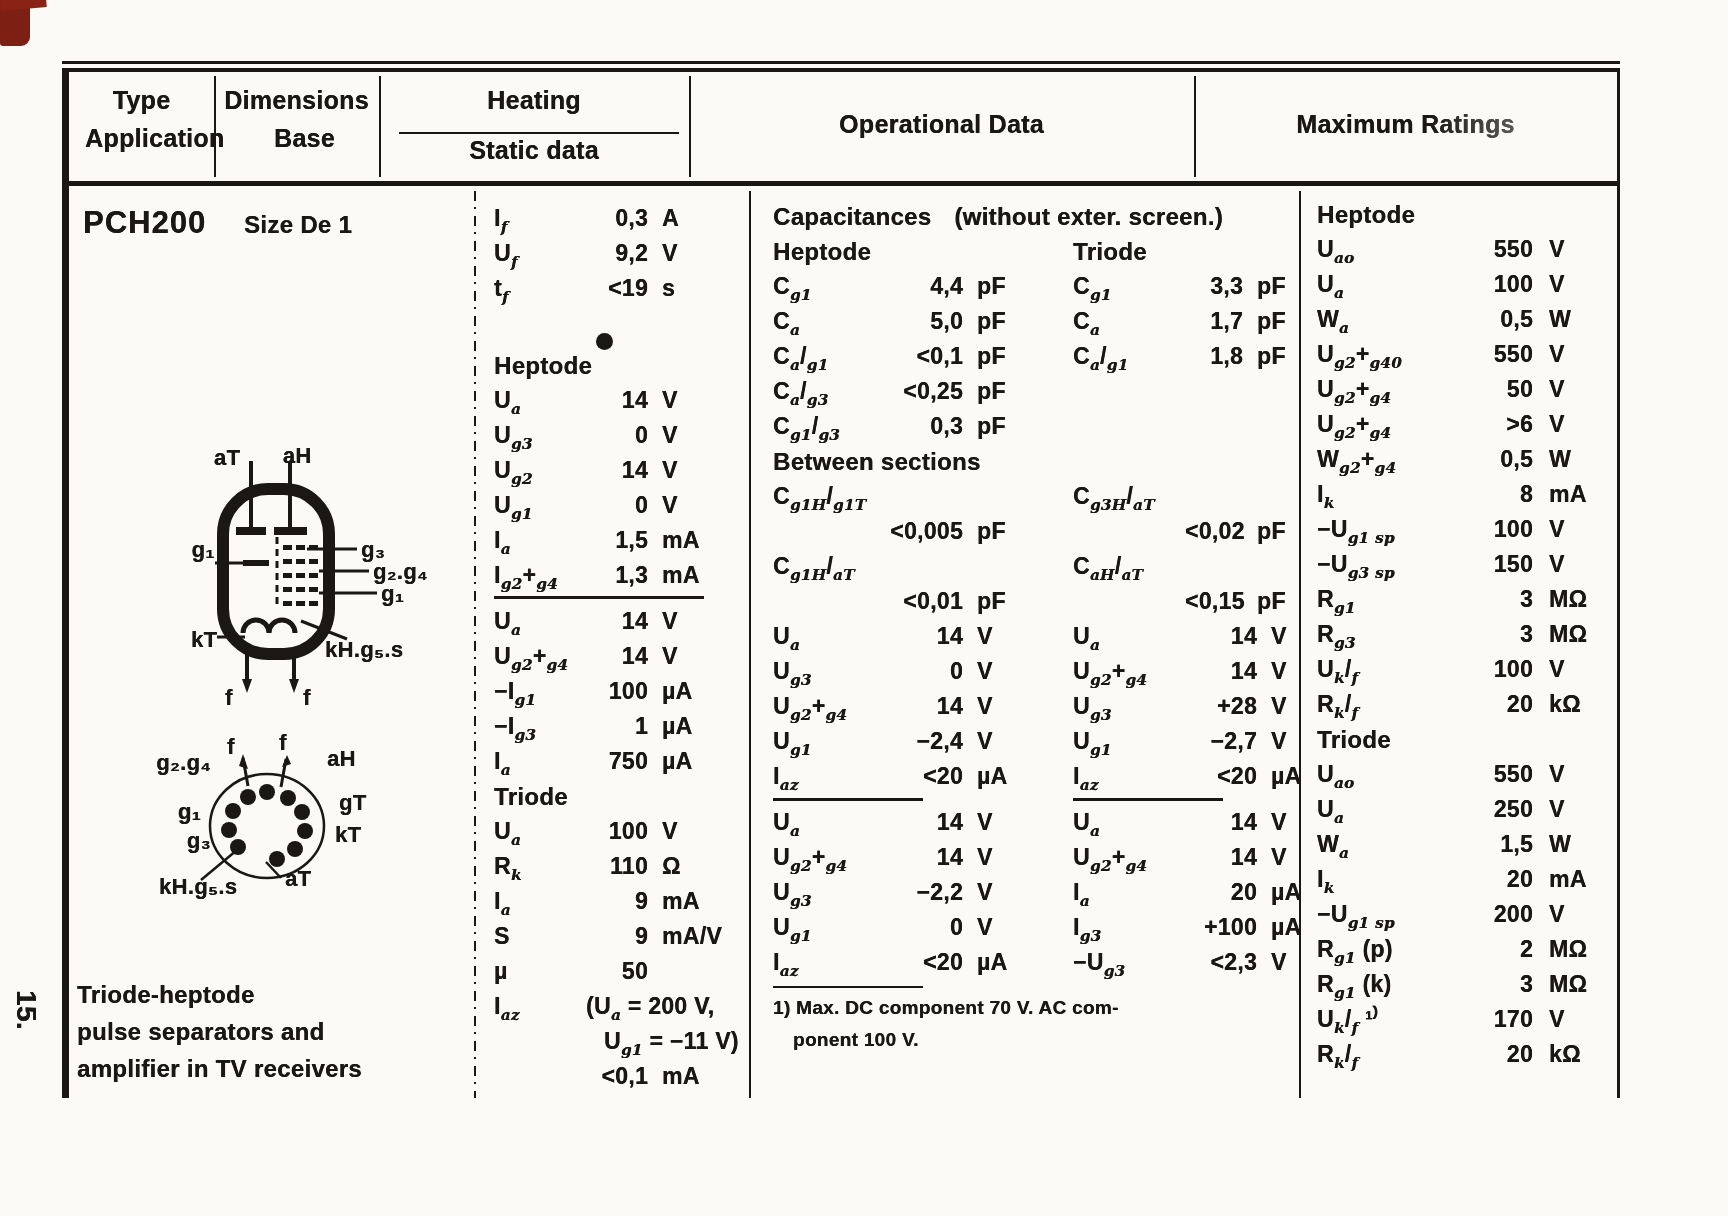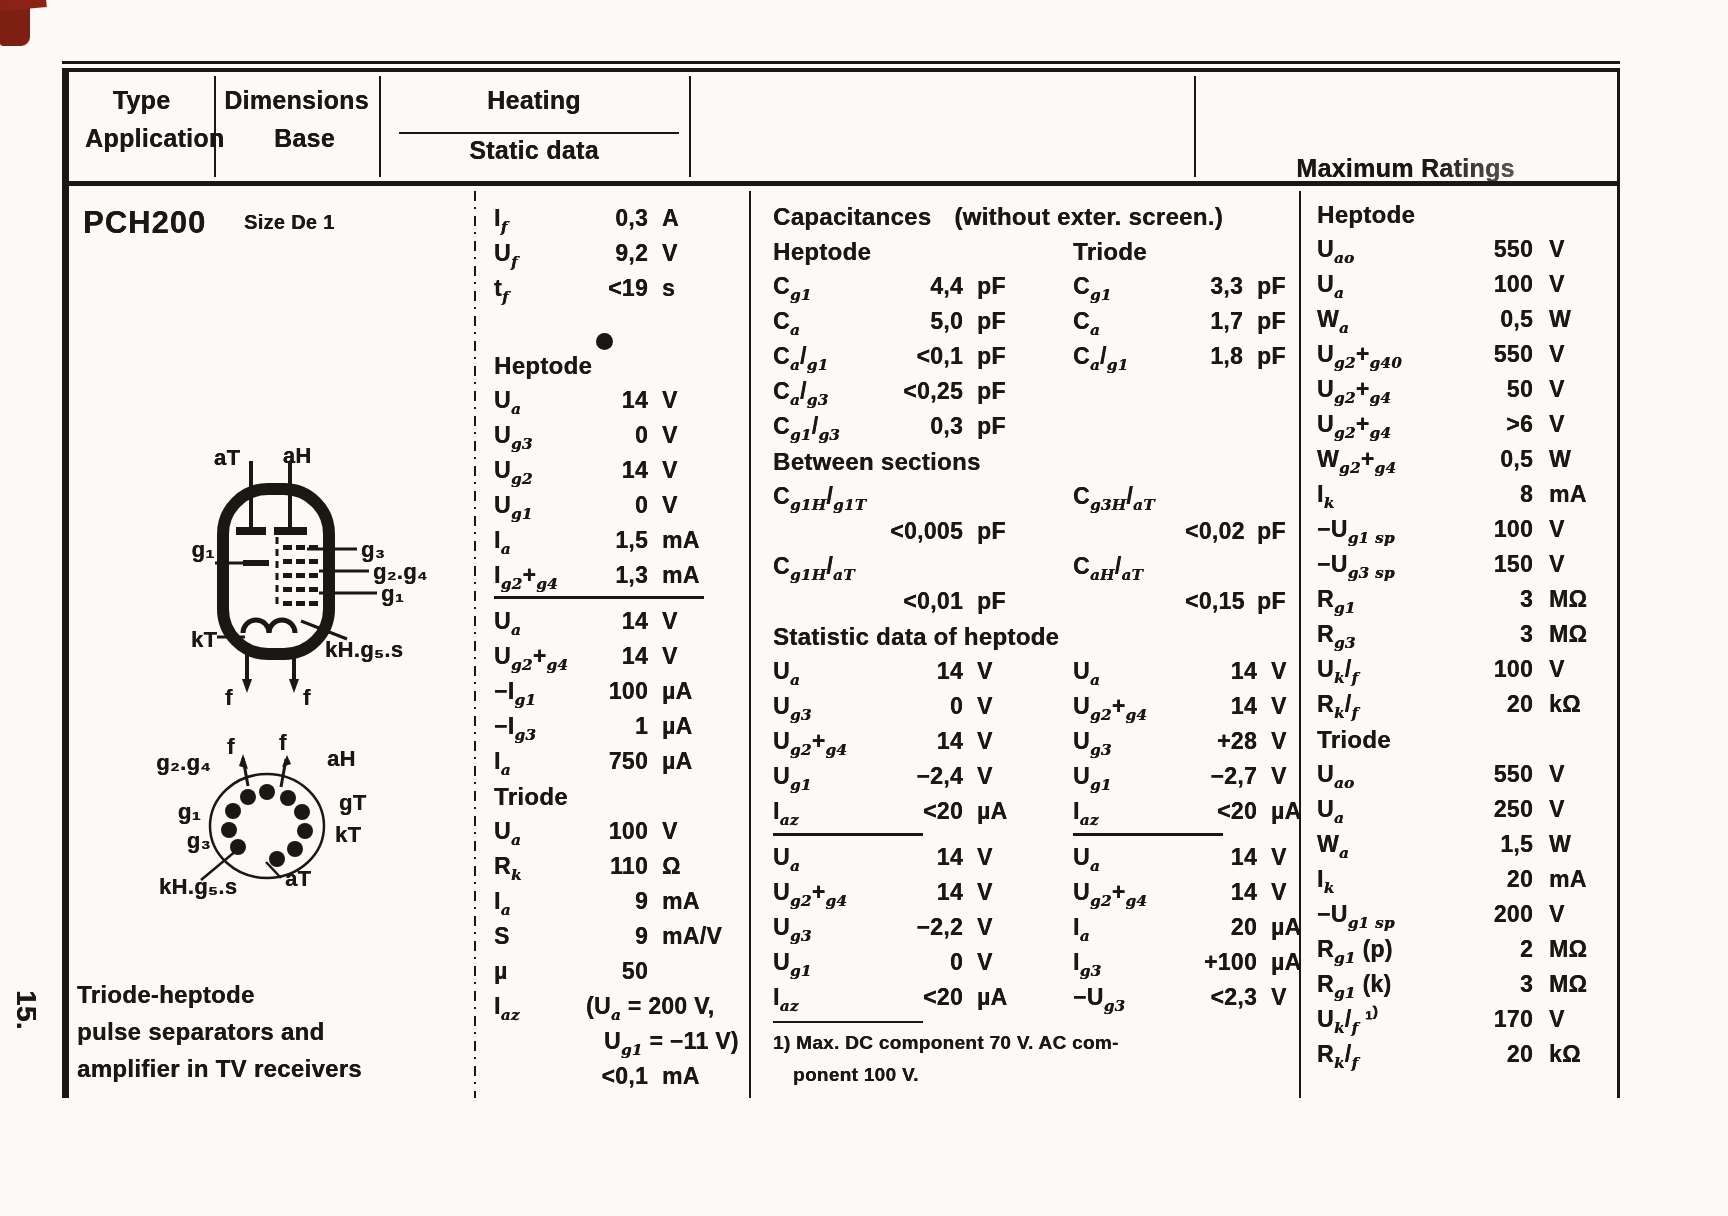--- a/index.html
+++ b/index.html
@@ -30,21 +30,21 @@
     border-right:3px solid var(--ink);
   }
   .tbl::before{content:"";position:absolute;left:-7px;right:-3px;top:-11px;height:3px;background:var(--ink);}
   
   .hdr{position:absolute;top:0;left:0;right:0;height:114px;border-bottom:5px solid var(--ink);text-decoration:underline;}
   .hcell{position:absolute;text-align:center;font-size:25px;}
   .hc1{left:0;width:145px;top:14px;}
   .hc2{left:145px;width:165px;top:14px;}
   .hc3{left:310px;width:310px;top:14px;}
   .hc4{left:620px;width:505px;top:38px;}
-  .hc5{left:1125px;right:0;top:38px;margin-top:44px;}
+  .hc5{left:1125px;right:0;top:38px;}
   .hcell .ln2{display:block;margin-top:9px;padding-left:16px;}
   .heat-sub{display:block;margin-top:21px;}
   .heat-line{position:absolute;left:330px;width:280px;top:60px;height:2px;background:var(--ink);}
   .fade-right{-webkit-mask-image:linear-gradient(to right,#000 55%,rgba(0,0,0,.38));mask-image:linear-gradient(to right,#000 55%,rgba(0,0,0,.38));}
   .hd{position:absolute;top:4px;bottom:4px;width:2px;background:var(--ink);}
   .hd1{left:145px;}.hd2{left:310px;}.hd3{left:620px;}.hd4{left:1125px;}
   
   .bd{position:absolute;top:119px;bottom:0;width:2px;background:var(--ink);}
   .bd1{left:405px;background:repeating-linear-gradient(180deg,var(--ink) 0 10px,transparent 10px 16px,var(--ink) 16px 18px,transparent 18px 25px);}
   .bd2{left:680px;}
@@ -54,21 +54,21 @@
   [data-list] .prow .v{text-align:right;}
   [data-list] .prow .u{padding-left:14px;}
   [data-list] .prow.cond{display:flex;}
   [data-list] .prow.cond .l{width:var(--c1);}
   .sec-h{position:relative;line-height:35px;font-size:24px;}
   .rule{height:0;border-top:3px solid var(--ink);margin:4px 0;}
   .dot{position:absolute;left:102px;top:-15px;width:17px;height:17px;border-radius:50%;background:var(--ink);}
   
   .lc{position:absolute;left:0;top:119px;width:405px;bottom:12px;}
   .type-name{position:absolute;left:14px;top:14px;font-size:31px;letter-spacing:1px;}
-  .size{position:absolute;left:175px;top:20px;font-size:20px;}
+  .size{position:absolute;left:175px;top:20px;font-size:24px;}
   .appl{position:absolute;left:8px;top:785px;font-size:24px;line-height:37px;}
   .tube-svg{position:absolute;left:120px;top:250px;}
   .base-svg{position:absolute;left:80px;top:483px;}
   svg text{font-family:"Liberation Sans",sans-serif;font-weight:700;font-size:22px;fill:var(--ink);}
   
   .ht{position:absolute;left:405px;top:119px;width:275px;bottom:0;padding:10px 0 0 20px;
       --c1:92px;--c2:62px;--c3:70px;}
   .ht .sec-h.mt{margin-top:42px;}
   .ht .rule{width:210px;margin:3px 0 5px 0;}
   
@@ -111,20 +111,21 @@
     </div>
     <div class="hcell hc2">
       <span>Dimensions</span>
       <span class="ln2">Base</span>
     </div>
     <div class="hcell hc3">
       <span>Heating</span>
       <span class="heat-sub">Static data</span>
     </div>
     <div class="heat-line"></div>
+    <div class="hcell hc4">Operational Data</div>
     <div class="hcell hc5 fade-right">Maximum Ratings</div>
     <div class="hd hd1"></div>
     <div class="hd hd2"></div>
     <div class="hd hd3"></div>
     <div class="hd hd4"></div>
   </div>
 
   <div class="bd bd1"></div>
   <div class="bd bd2"></div>
   <div class="bd bd3"></div>
@@ -437,21 +438,20 @@
             <span class="v"></span>
             <span class="u"></span>
           </div>
           <div class="prow">
             <span class="l"></span>
             <span class="v">&lt;0,15</span>
             <span class="u">pF</span>
           </div>
         </div>
     </div>
-    <div class="sec-h">Statistic data of heptode</div>
     <div class="op-cols">
       <div class="col-a stat-a" data-list="operational.stat_left">
           <div class="prow">
             <span class="l">U<sub>a</sub></span>
             <span class="v">14</span>
             <span class="u">V</span>
           </div>
           <div class="prow">
             <span class="l">U<sub>g3</sub></span>
             <span class="v">0</span>

